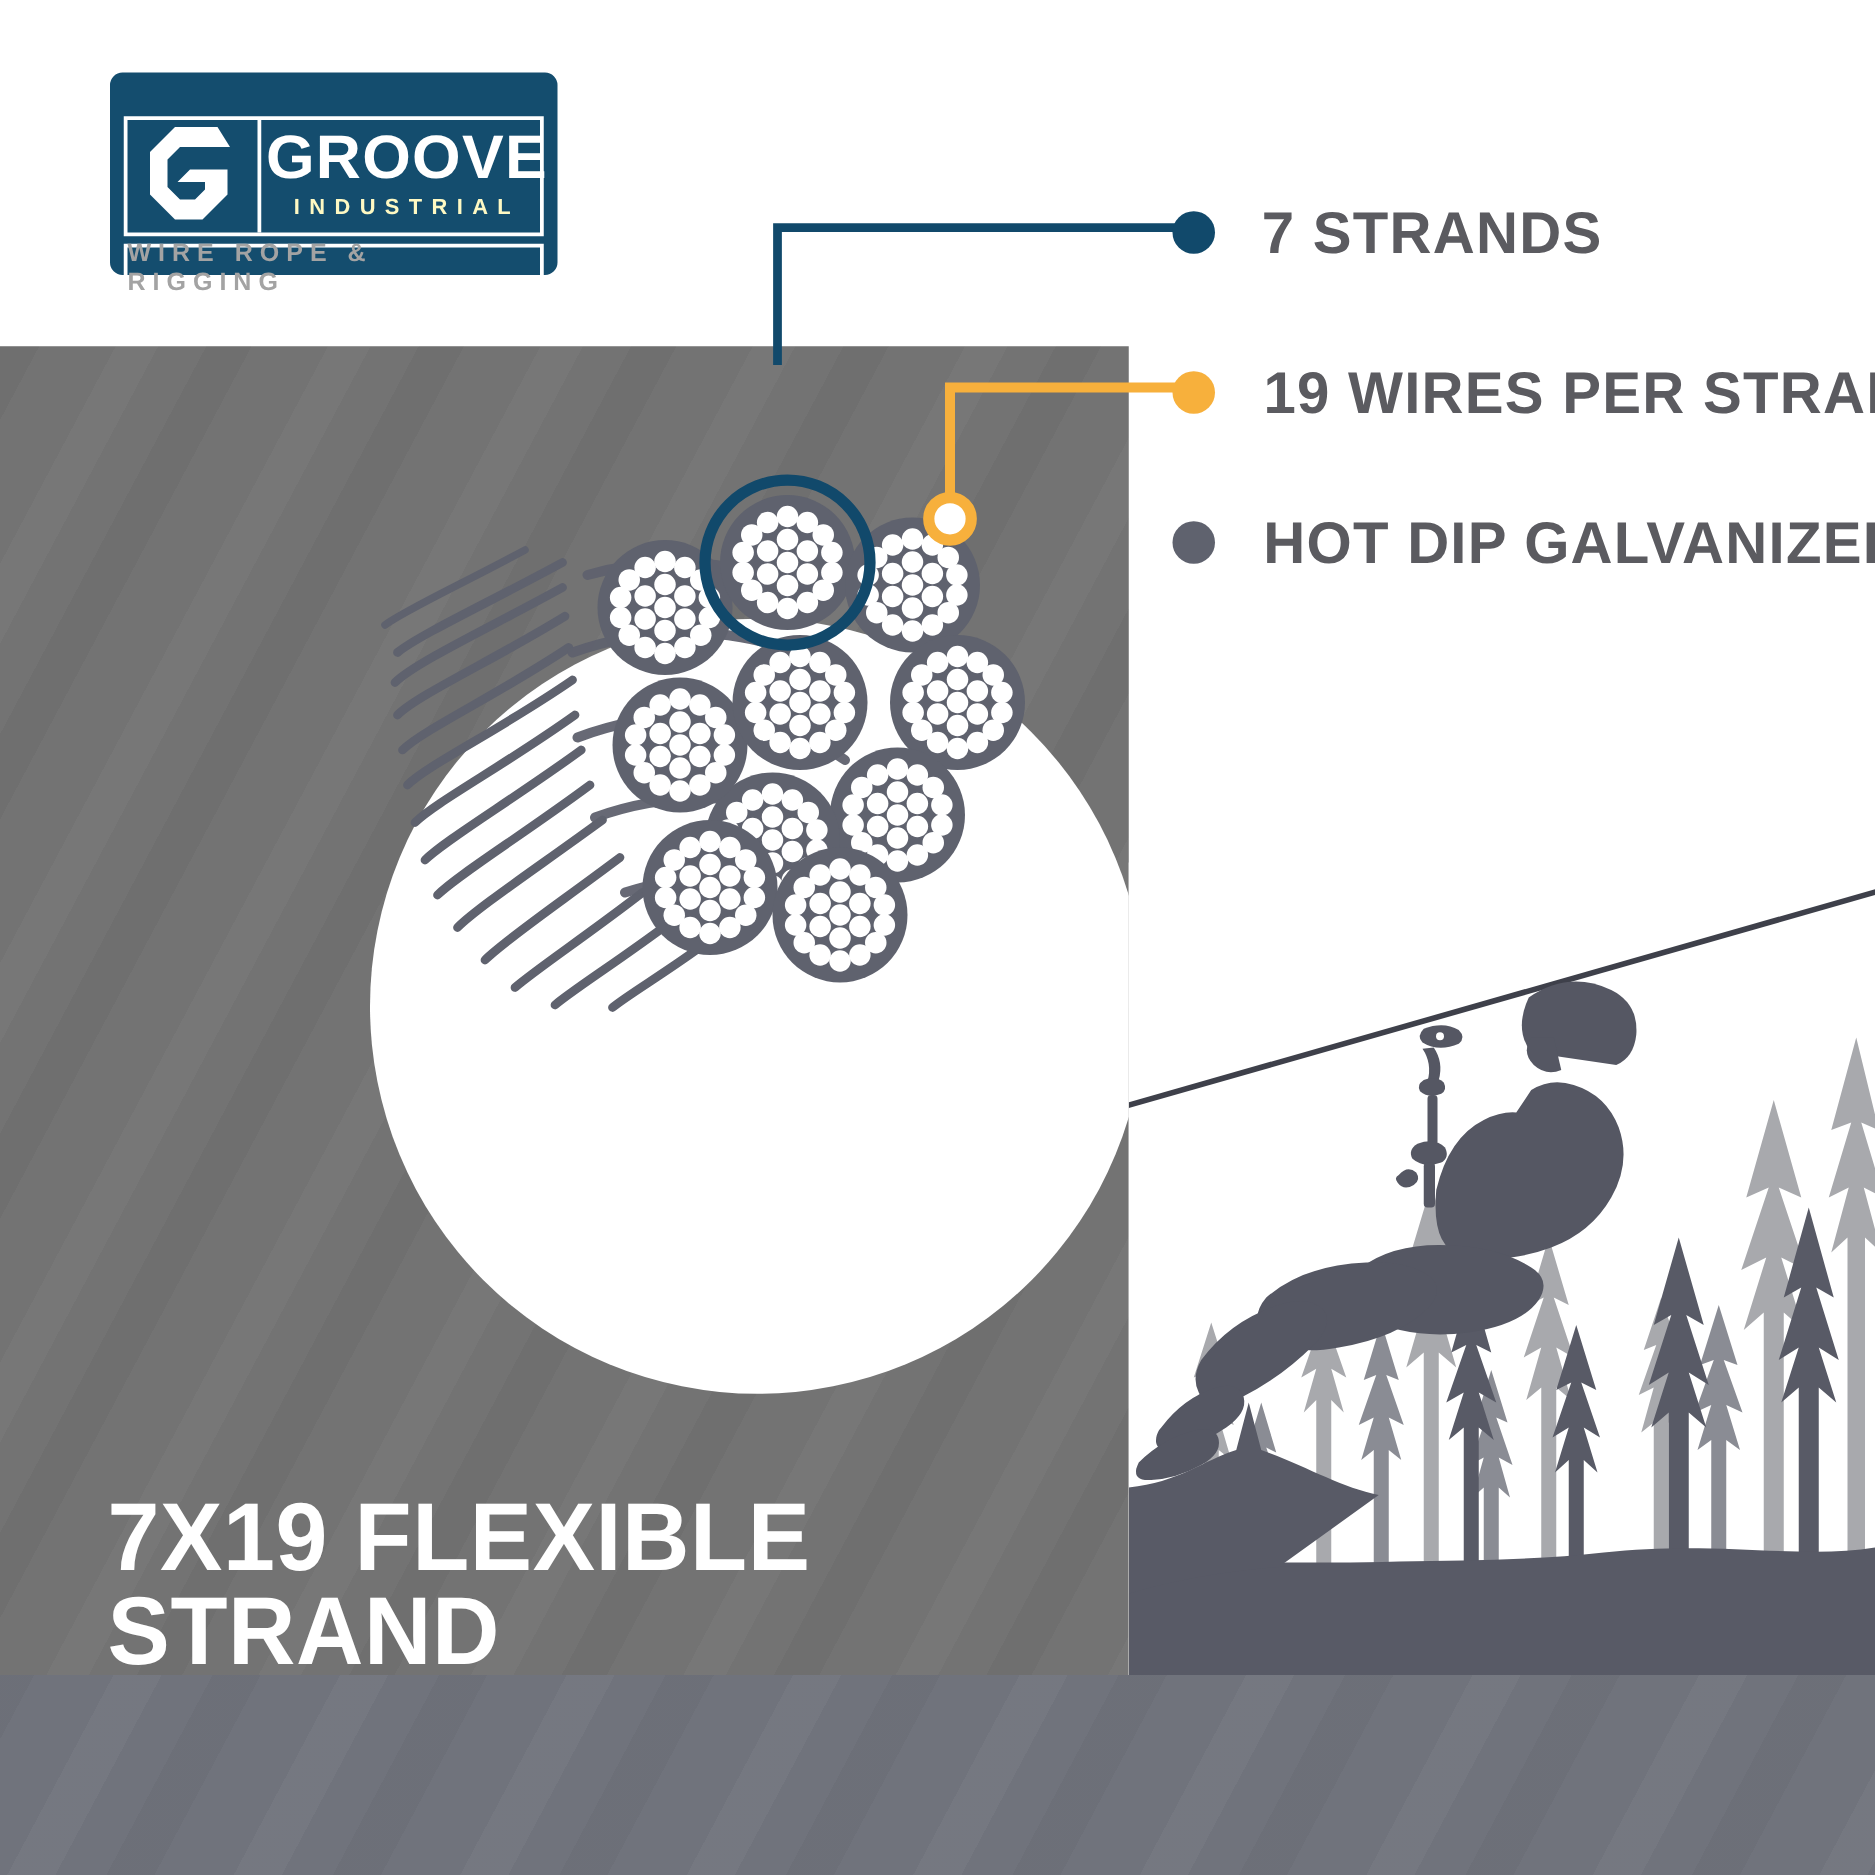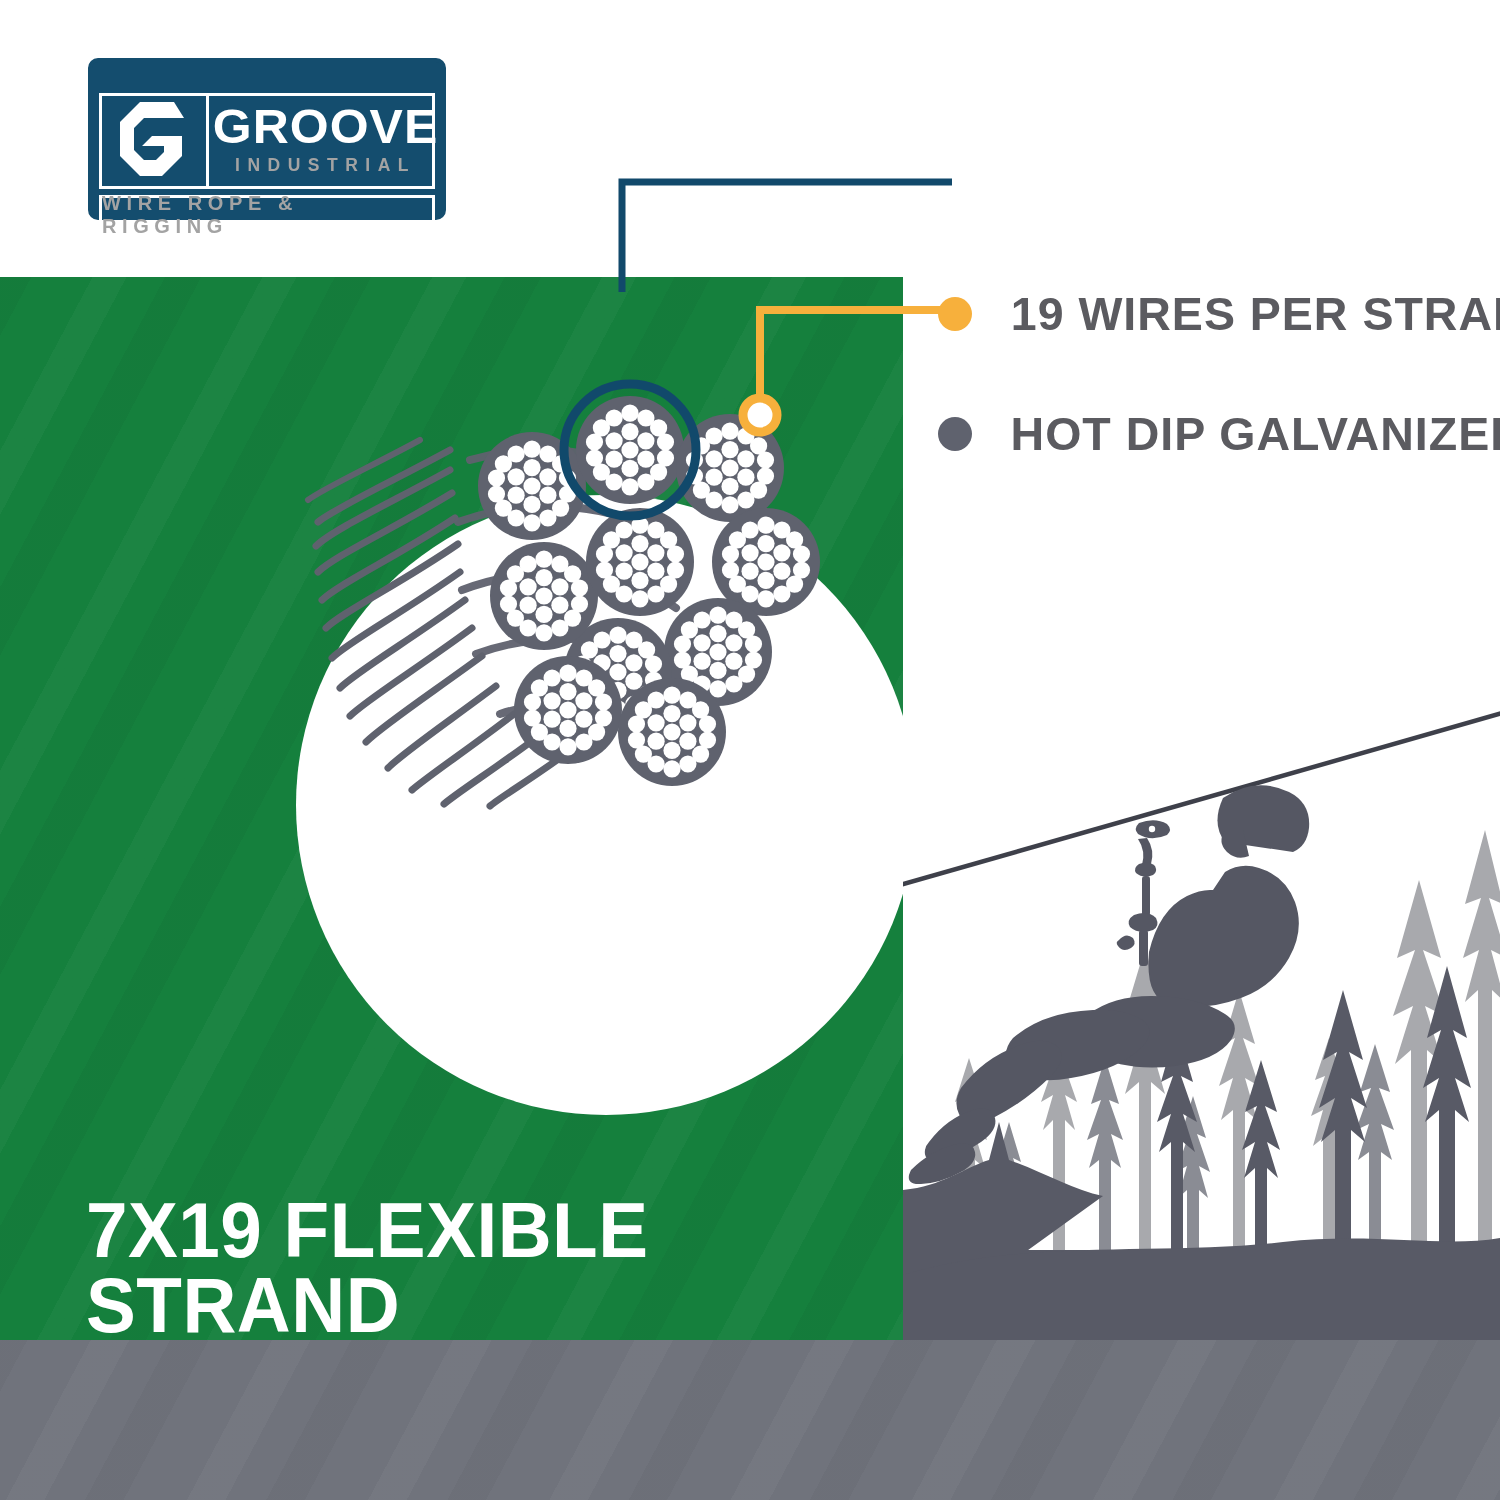--- a/index.html
+++ b/index.html
@@ -10,28 +10,28 @@
   .logo-box{position:absolute;left:88px;top:58px;width:358px;height:162px;
       border:4px solid #144D6E;border-radius:10px;background:#144D6E;
       box-sizing:border-box;padding:7px;}
   .logo-inner{position:relative;width:100%;height:100%;}
   .logo-top{display:flex;height:96px;border:3px solid #ffffff;box-sizing:border-box;margin-top:24px;}
   .logo-gcell{width:104px;border-right:3px solid #ffffff;position:relative;flex:none;}
   .logo-gmark{position:absolute;left:50%;top:50%;transform:translate(-50%,-50%);}
   .logo-wordcell{flex:1;display:flex;flex-direction:column;align-items:center;justify-content:center;padding:2px 6px 4px;}
   .logo-word{color:#ffffff;font-weight:bold;font-size:49px;line-height:.92;
       letter-spacing:1px;transform:scaleX(1.02);font-family:"Liberation Sans Narrow","Liberation Sans",sans-serif;}
-  .logo-sub{color:#a3a3a3;font-size:17.5px;font-weight:bold;letter-spacing:7.5px;margin-top:5px;}
+  .logo-sub{color:#fef9c3;font-size:17.5px;font-weight:bold;letter-spacing:7.5px;margin-top:5px;}
   .logo-bottom{height:40px;margin-top:6px;border:3px solid #ffffff;box-sizing:border-box;
       display:flex;align-items:center;justify-content:center;}
   .logo-tag{color:#a3a3a3;font-size:20px;font-weight:bold;letter-spacing:5.6px;}
 
   
   .blue-panel{position:absolute;left:0;top:277px;width:903px;height:1063px;
-      background:#15803d;overflow:hidden;}
+      background:#737373;overflow:hidden;}
   .blue-panel .stripes{position:absolute;inset:-40%;
       background:repeating-linear-gradient(118deg,
         rgba(255,255,255,.030) 0px, rgba(255,255,255,.030) 30px,
         rgba(255,255,255,0)   30px, rgba(255,255,255,0)   64px,
         rgba(0,0,0,.035)      64px, rgba(0,0,0,.035)      96px,
         rgba(255,255,255,0)   96px, rgba(255,255,255,0)  150px);}
   .white-circle{position:absolute;left:296px;top:218px;width:620px;height:620px;
       border-radius:50%;background:#ffffff;}
 
   
@@ -178,20 +178,24 @@
   </svg>
 
   <svg class="leads" viewBox="0 0 1500 700">
 
     <path d="M622 292 L622 182 L952 182" fill="none" stroke="#11496B" stroke-width="7"></path>
 
     <path d="M760 404 L760 310 L950 310" fill="none" stroke="#F7B03C" stroke-width="8"></path>
     <circle cx="760" cy="415" r="17" fill="#ffffff" stroke="#F7B03C" stroke-width="9"></circle>
   </svg>
 
+  <div class="callout" id="callout-1">
+    <span class="cdot" style="width:34px;height:34px;background:#11496B;"></span>
+    <span class="clabel">7 STRANDS</span>
+  </div>
 
   <div class="callout" id="callout-2">
     <span class="cdot" style="width:34px;height:34px;background:#F7B03C;"></span>
     <span class="clabel">19 WIRES PER STRAND</span>
   </div>
 
   <div class="callout" id="callout-3">
     <span class="cdot" style="width:34px;height:34px;background:#5F626E;"></span>
     <span class="clabel">HOT DIP GALVANIZED</span>
   </div>

